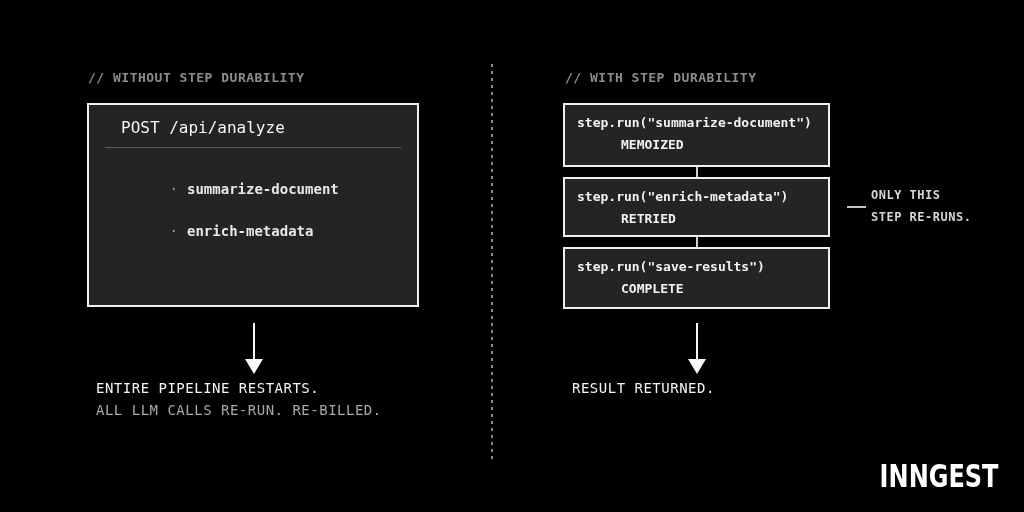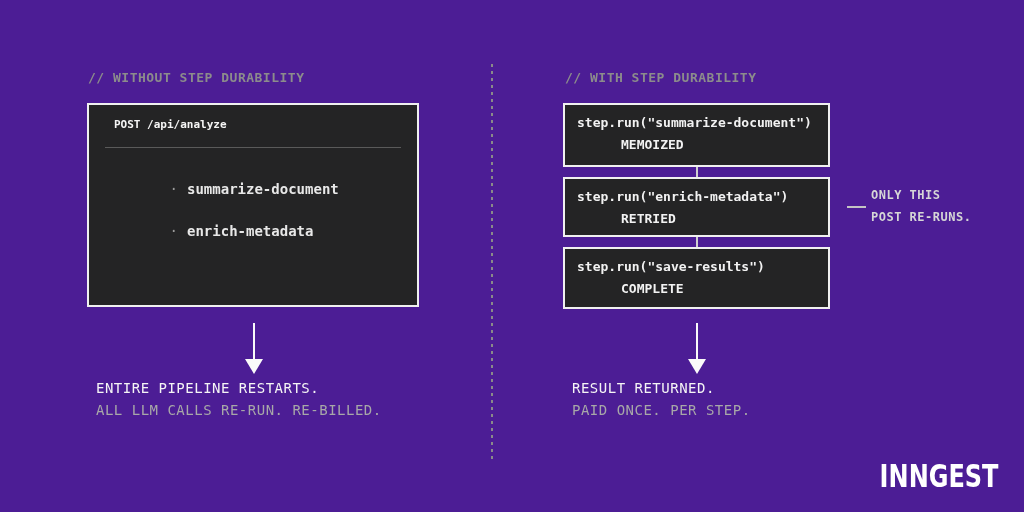--- a/index.html
+++ b/index.html
@@ -1,39 +1,39 @@
 <!DOCTYPE html>
 <html><head>
 <meta charset="utf-8">
 <style>
   html,body{margin:0;padding:0;}
   .canvas{
     position:relative;
     width:1024px;height:512px;
-    background:#4c1d95;
+    background:#000000;
     font-family:"DejaVu Sans Mono","Liberation Mono",monospace;
     overflow:hidden;
   }
   .section-header{
     position:absolute;
     font-size:13px;font-weight:bold;
     color:#8c8c8c;letter-spacing:0.5px;white-space:pre;
   }
   #left-header{left:88px;top:70px;}
   #right-header{left:565px;top:70px;}
 
   .pipeline-box{
     position:absolute;left:87px;top:103px;
     width:332px;height:204px;
     border:2px solid #f0f0f0;box-sizing:border-box;
     background:#242425;
   }
   .box-title{
-    position:absolute;left:25px;top:13px;
-    font-size:11px;font-weight:bold;color:#f5f5f5;white-space:pre;
+    position:absolute;left:32px;top:13px;
+    font-size:16px;font-weight:normal;color:#f5f5f5;white-space:pre;
   }
   .box-divider{
     position:absolute;left:16px;top:42px;
     width:296px;height:1px;background:#5a5a5a;
   }
   .bullet-row{
     position:absolute;left:30px;
     font-size:14px;font-weight:bold;color:#e8e8e8;white-space:pre;
   }
   .bullet-row .bullet{color:#9a9a9a;font-weight:normal;margin-right:9px;}
@@ -148,25 +148,24 @@
   </div>
   <div class="connector" id="conn-1"></div>
 
   <div class="step-box" id="step-2">
     <div class="step-code">step.run("save-results")</div>
     <div class="step-status">COMPLETE</div>
   </div>
 
   <div class="annotation-dash"></div>
   <div class="annotation-line" id="ann-1">ONLY THIS</div>
-  <div class="annotation-line" id="ann-2">POST RE-RUNS.</div>
+  <div class="annotation-line" id="ann-2">STEP RE-RUNS.</div>
 
   <div class="flow-arrow" id="right-arrow">
     <div class="arrow-line"></div>
     <div class="arrow-head"></div>
   </div>
 
   <div class="result-strong" id="right-result-1">RESULT RETURNED.</div>
-  <div class="result-sub" id="right-result-2">PAID ONCE. PER STEP.</div>
 
   <div class="logo">INNGEST</div>
 
 </div>
 
 </body></html>

